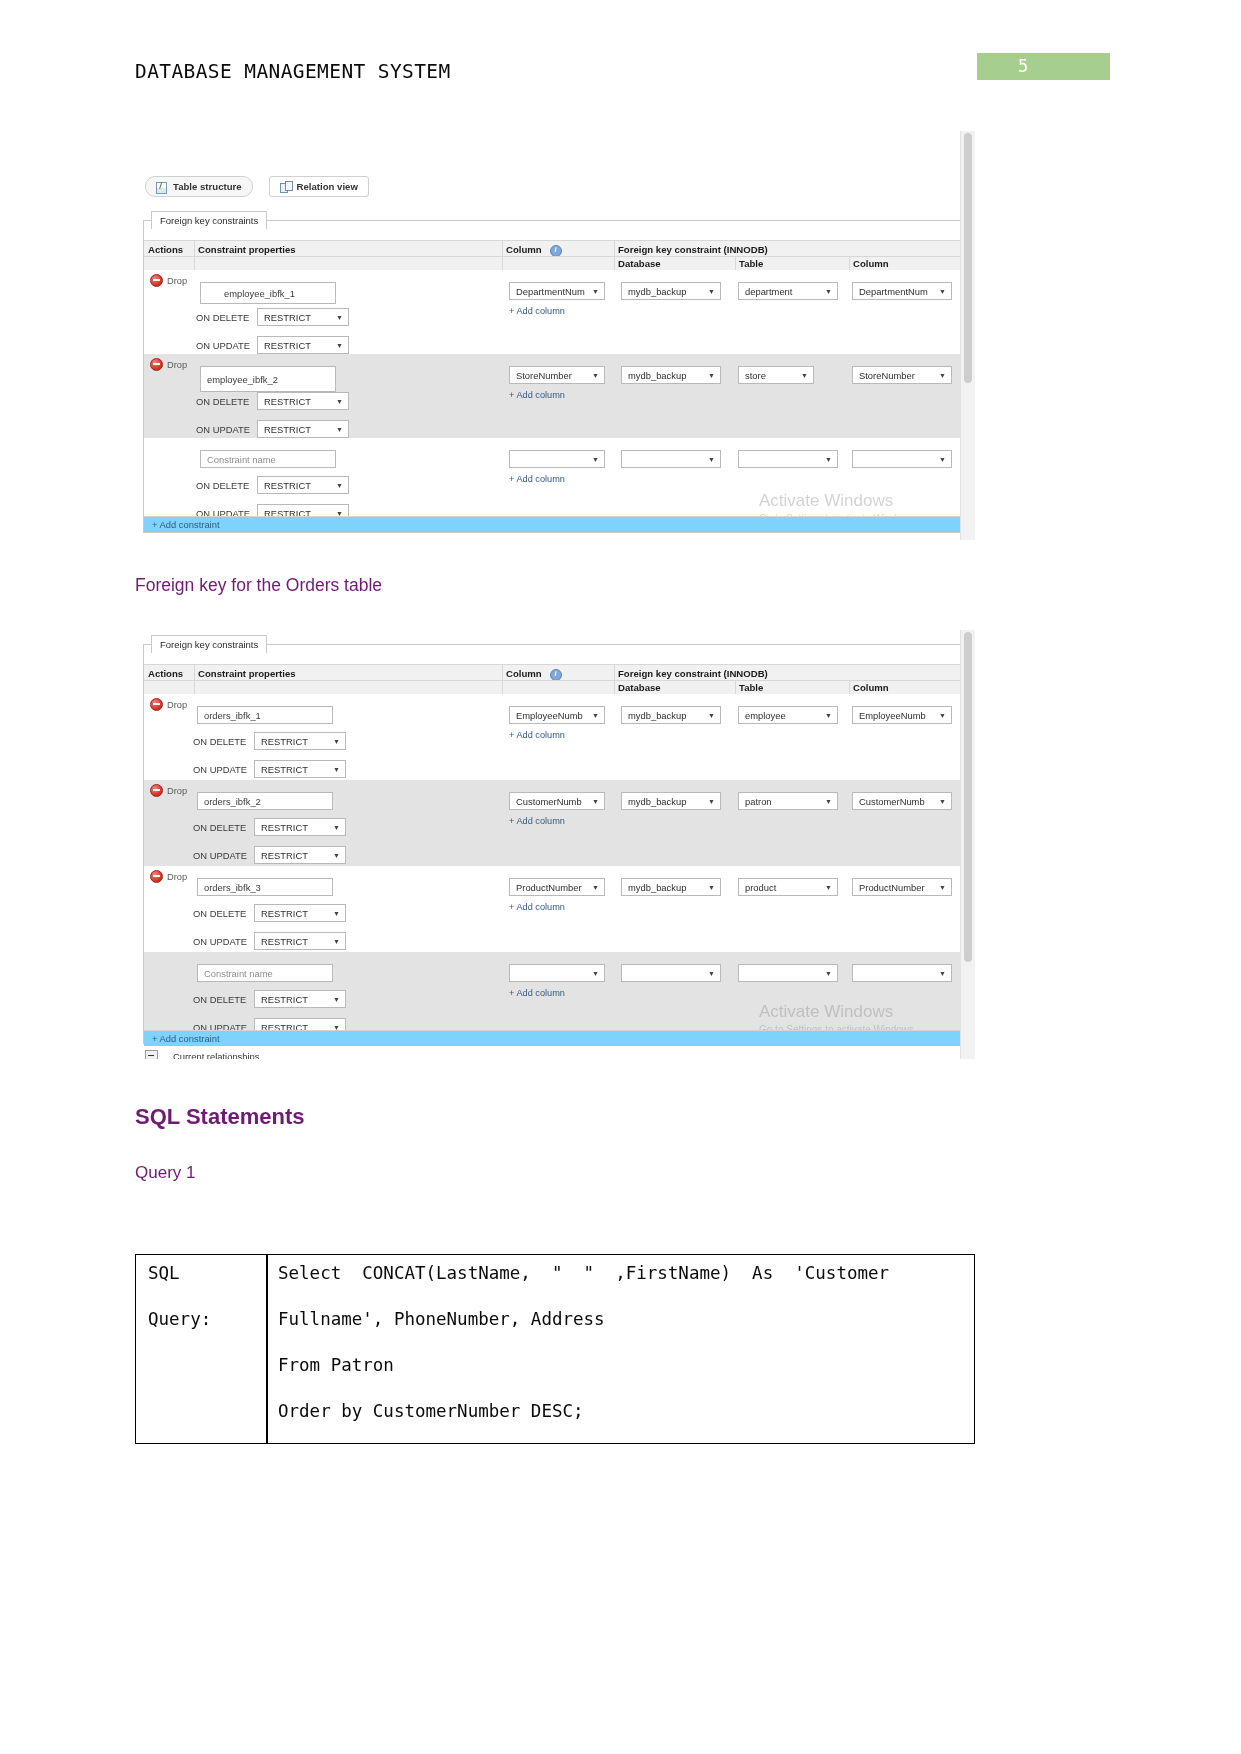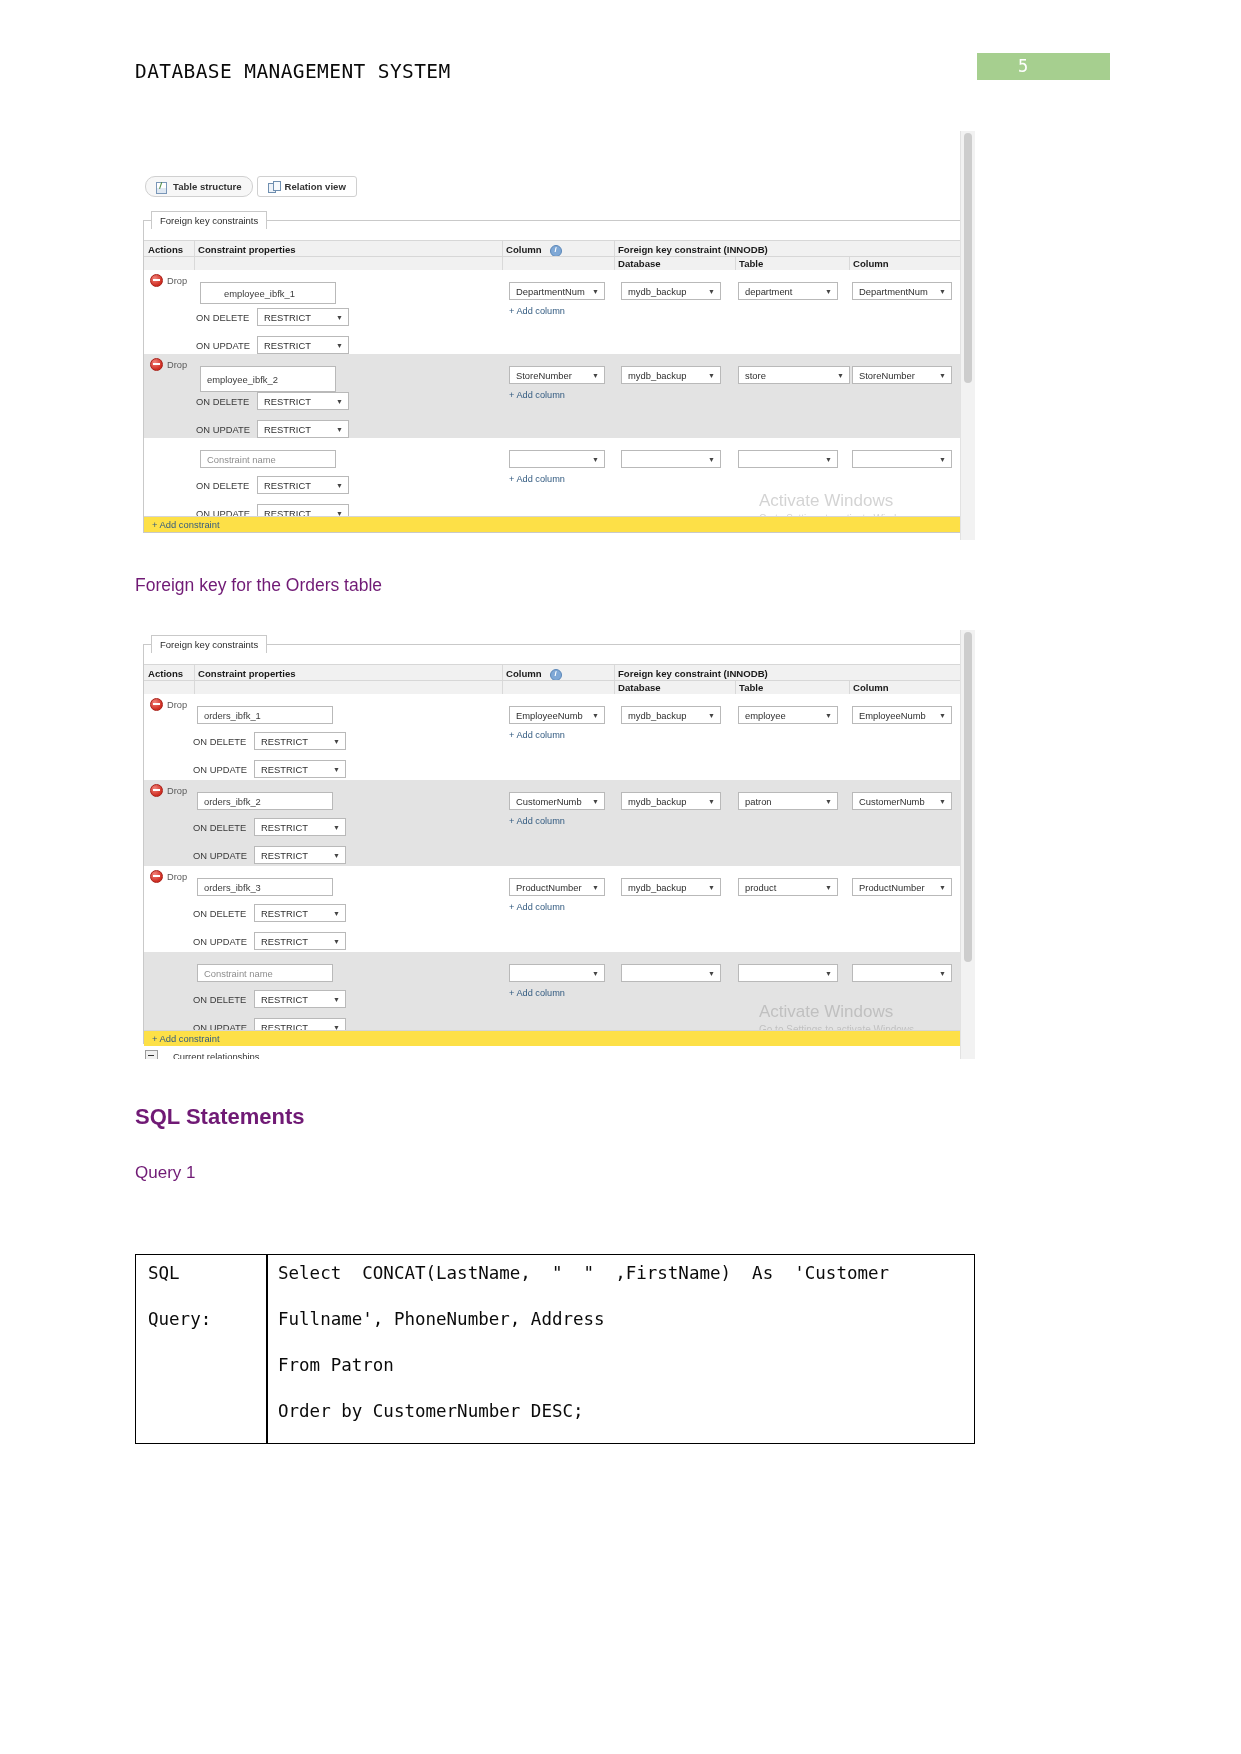--- a/index.html
+++ b/index.html
@@ -95,21 +95,21 @@
     align-items: center;
     padding-left: 9px;
     font-size: 9.5px;
     color: #333;
   }
 
   
   .tabs {
     position: absolute;
     display: flex;
-    gap: 4px;
+    gap: 16px;
     align-items: center;
   }
   .tab {
     display: flex;
     align-items: center;
     gap: 5px;
     height: 19px;
     padding: 0 10px;
     border: 1px solid #d0d0d0;
     border-radius: 10px;
@@ -305,21 +305,21 @@
   .addcol {
     position: absolute;
     font-size: 9.2px;
     color: #335b80;
     white-space: nowrap;
   }
   .addconstraint-bar {
     position: absolute;
     left: 0;
     width: 100%;
-    background: #fde047;
+    background: #7dd3fc;
     border-top: 1px solid #d5d5d5;
   }
   .addconstraint-bar span {
     position: absolute;
     left: 8px;
     top: 2px;
     font-size: 9.4px;
     color: #335b80;
   }
 
@@ -500,21 +500,21 @@
           </div>
           <div class="sel" style="left:365px; top:12px; width:96px; height:18px;">
             <span>StoreNumber</span>
             <span class="arw">▼</span>
           </div>
           <div class="addcol" style="left:365px; top:36px;">+ Add column</div>
           <div class="sel" style="left:477px; top:12px; width:100px; height:18px;">
             <span>mydb_backup</span>
             <span class="arw">▼</span>
           </div>
-          <div class="sel" style="left:594px; top:12px; width:112px; height:18px;">
+          <div class="sel" style="left:594px; top:12px; width:76px; height:18px;">
             <span>store</span>
             <span class="arw">▼</span>
           </div>
           <div class="sel" style="left:708px; top:12px; width:100px; height:18px;">
             <span>StoreNumber</span>
             <span class="arw">▼</span>
           </div>
         </div>
 
         <div class="row white" style="top:217px; height:78px;">

